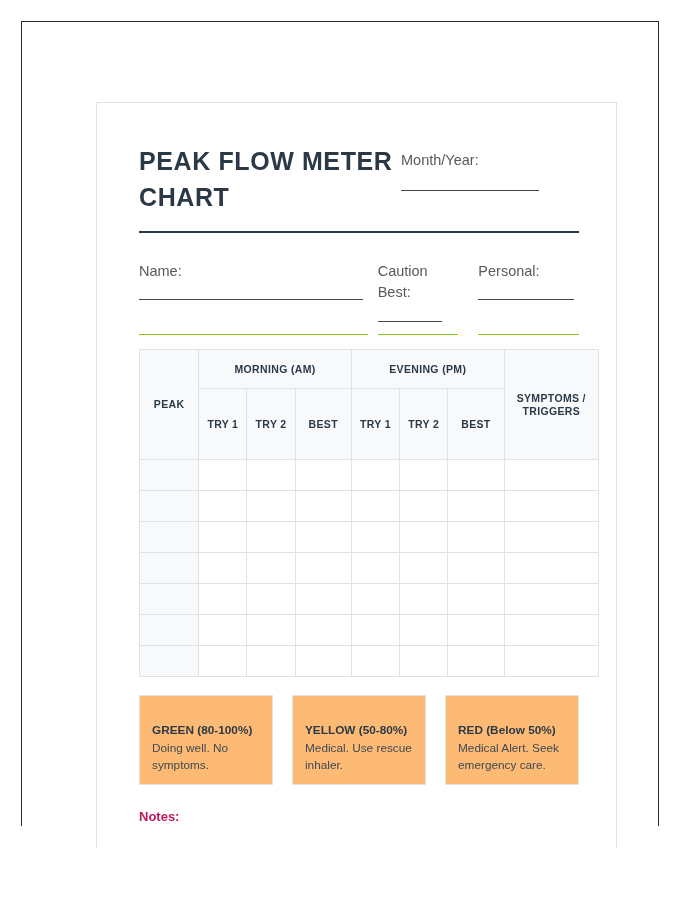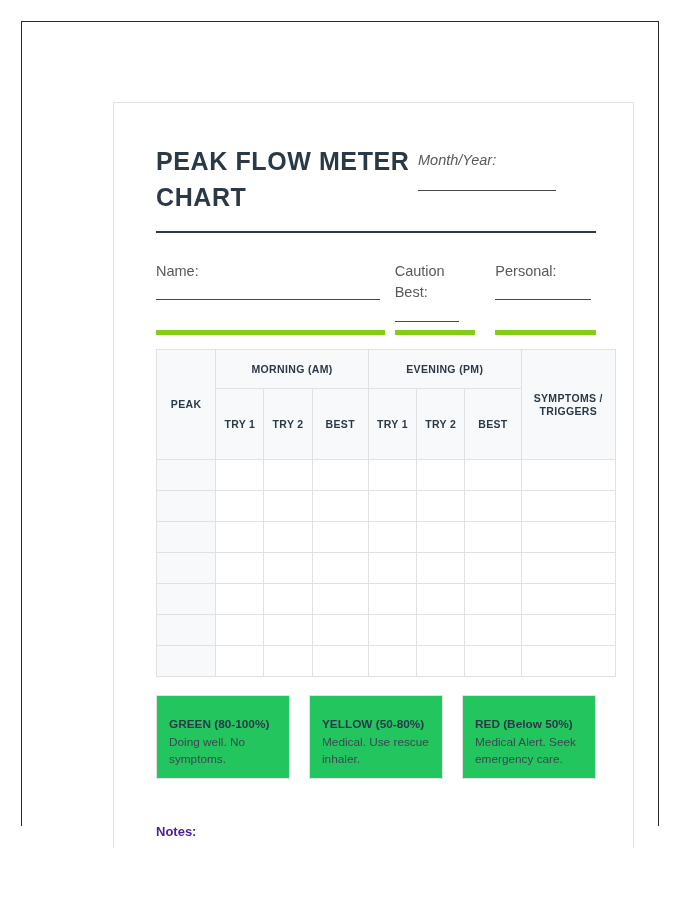--- a/index.html
+++ b/index.html
@@ -24,21 +24,21 @@
     height: 805px;
     border: 1.4px solid #2b2b2b;
     border-bottom: none;
     box-sizing: border-box;
     background: #ffffff;
   }
 
   
   .doc-panel {
     position: absolute;
-    left: 91px;
+    left: 74px;
     top: 80px;
     width: 521px;
     height: 746px;
     border: 1px solid #e3e3e3;
     border-bottom: none;
     box-sizing: border-box;
     background: #ffffff;
   }
 
   .doc-inner {
@@ -64,21 +64,20 @@
     color: #2b3947;
     letter-spacing: 0.6px;
     line-height: 36px;
     width: 262px;
     flex: none;
   }
   .monthyear-wrap {
     flex: none;
     padding-top: 7px;
     width: 176px;
-    font-style: italic;
   }
   .monthyear-label {
     font-size: 14.5px;
     color: #595959;
     line-height: 20px;
   }
   .monthyear-rule {
     margin-top: 20px;
     width: 138px;
     height: 0;
@@ -91,21 +90,21 @@
     border-bottom: 2.4px solid #2b3947;
   }
 
   
   .fields-row {
     display: flex;
     margin-top: 28px;
   }
   .field {
     box-sizing: border-box;
-    border-bottom: 5px solid #84cc16;
+    border-bottom: 1px solid #84cc16;
     padding-bottom: 20px;
     min-height: 74px;
     position: relative;
   }
   .field-name      { width: 246px; }
   .field-best      { width: 86px; margin-left: 0px; }
   .field-physician { width: 108px; }
   .field-spacer-a  { width: 10px; }
   .field-spacer-b  { width: 22px; }
 
@@ -166,44 +165,44 @@
   .zones-row {
     display: flex;
     margin-top: 18px;
     width: 460px;
   }
   .zone-box {
     box-sizing: border-box;
     width: 134px;
     min-height: 74px;
     border: 1px solid #e2e2e2;
-    background: #22c55e;
-    padding: 20px 11px 10px 12px;
+    background: #fdba74;
+    padding: 26px 11px 10px 12px;
   }
   .zone-gap { width: 19px; flex: none; }
   .zone-title {
     font-size: 11.8px;
     font-weight: bold;
     color: #2b3947;
     line-height: 17px;
     margin-bottom: 1px;
     white-space: nowrap;
   }
   .zone-desc {
     font-size: 11.8px;
     color: #3d4852;
     line-height: 17px;
   }
 
   
   .notes-label {
-    margin-top: 44px;
+    margin-top: 23px;
     font-size: 13px;
     font-weight: bold;
-    color: #4c1d95;
+    color: #be185d;
     line-height: 18px;
   }
 </style>
 </head>
 <body>
 
 <div class="page-frame">
   <div class="doc-panel">
     <div class="doc-inner">
 

